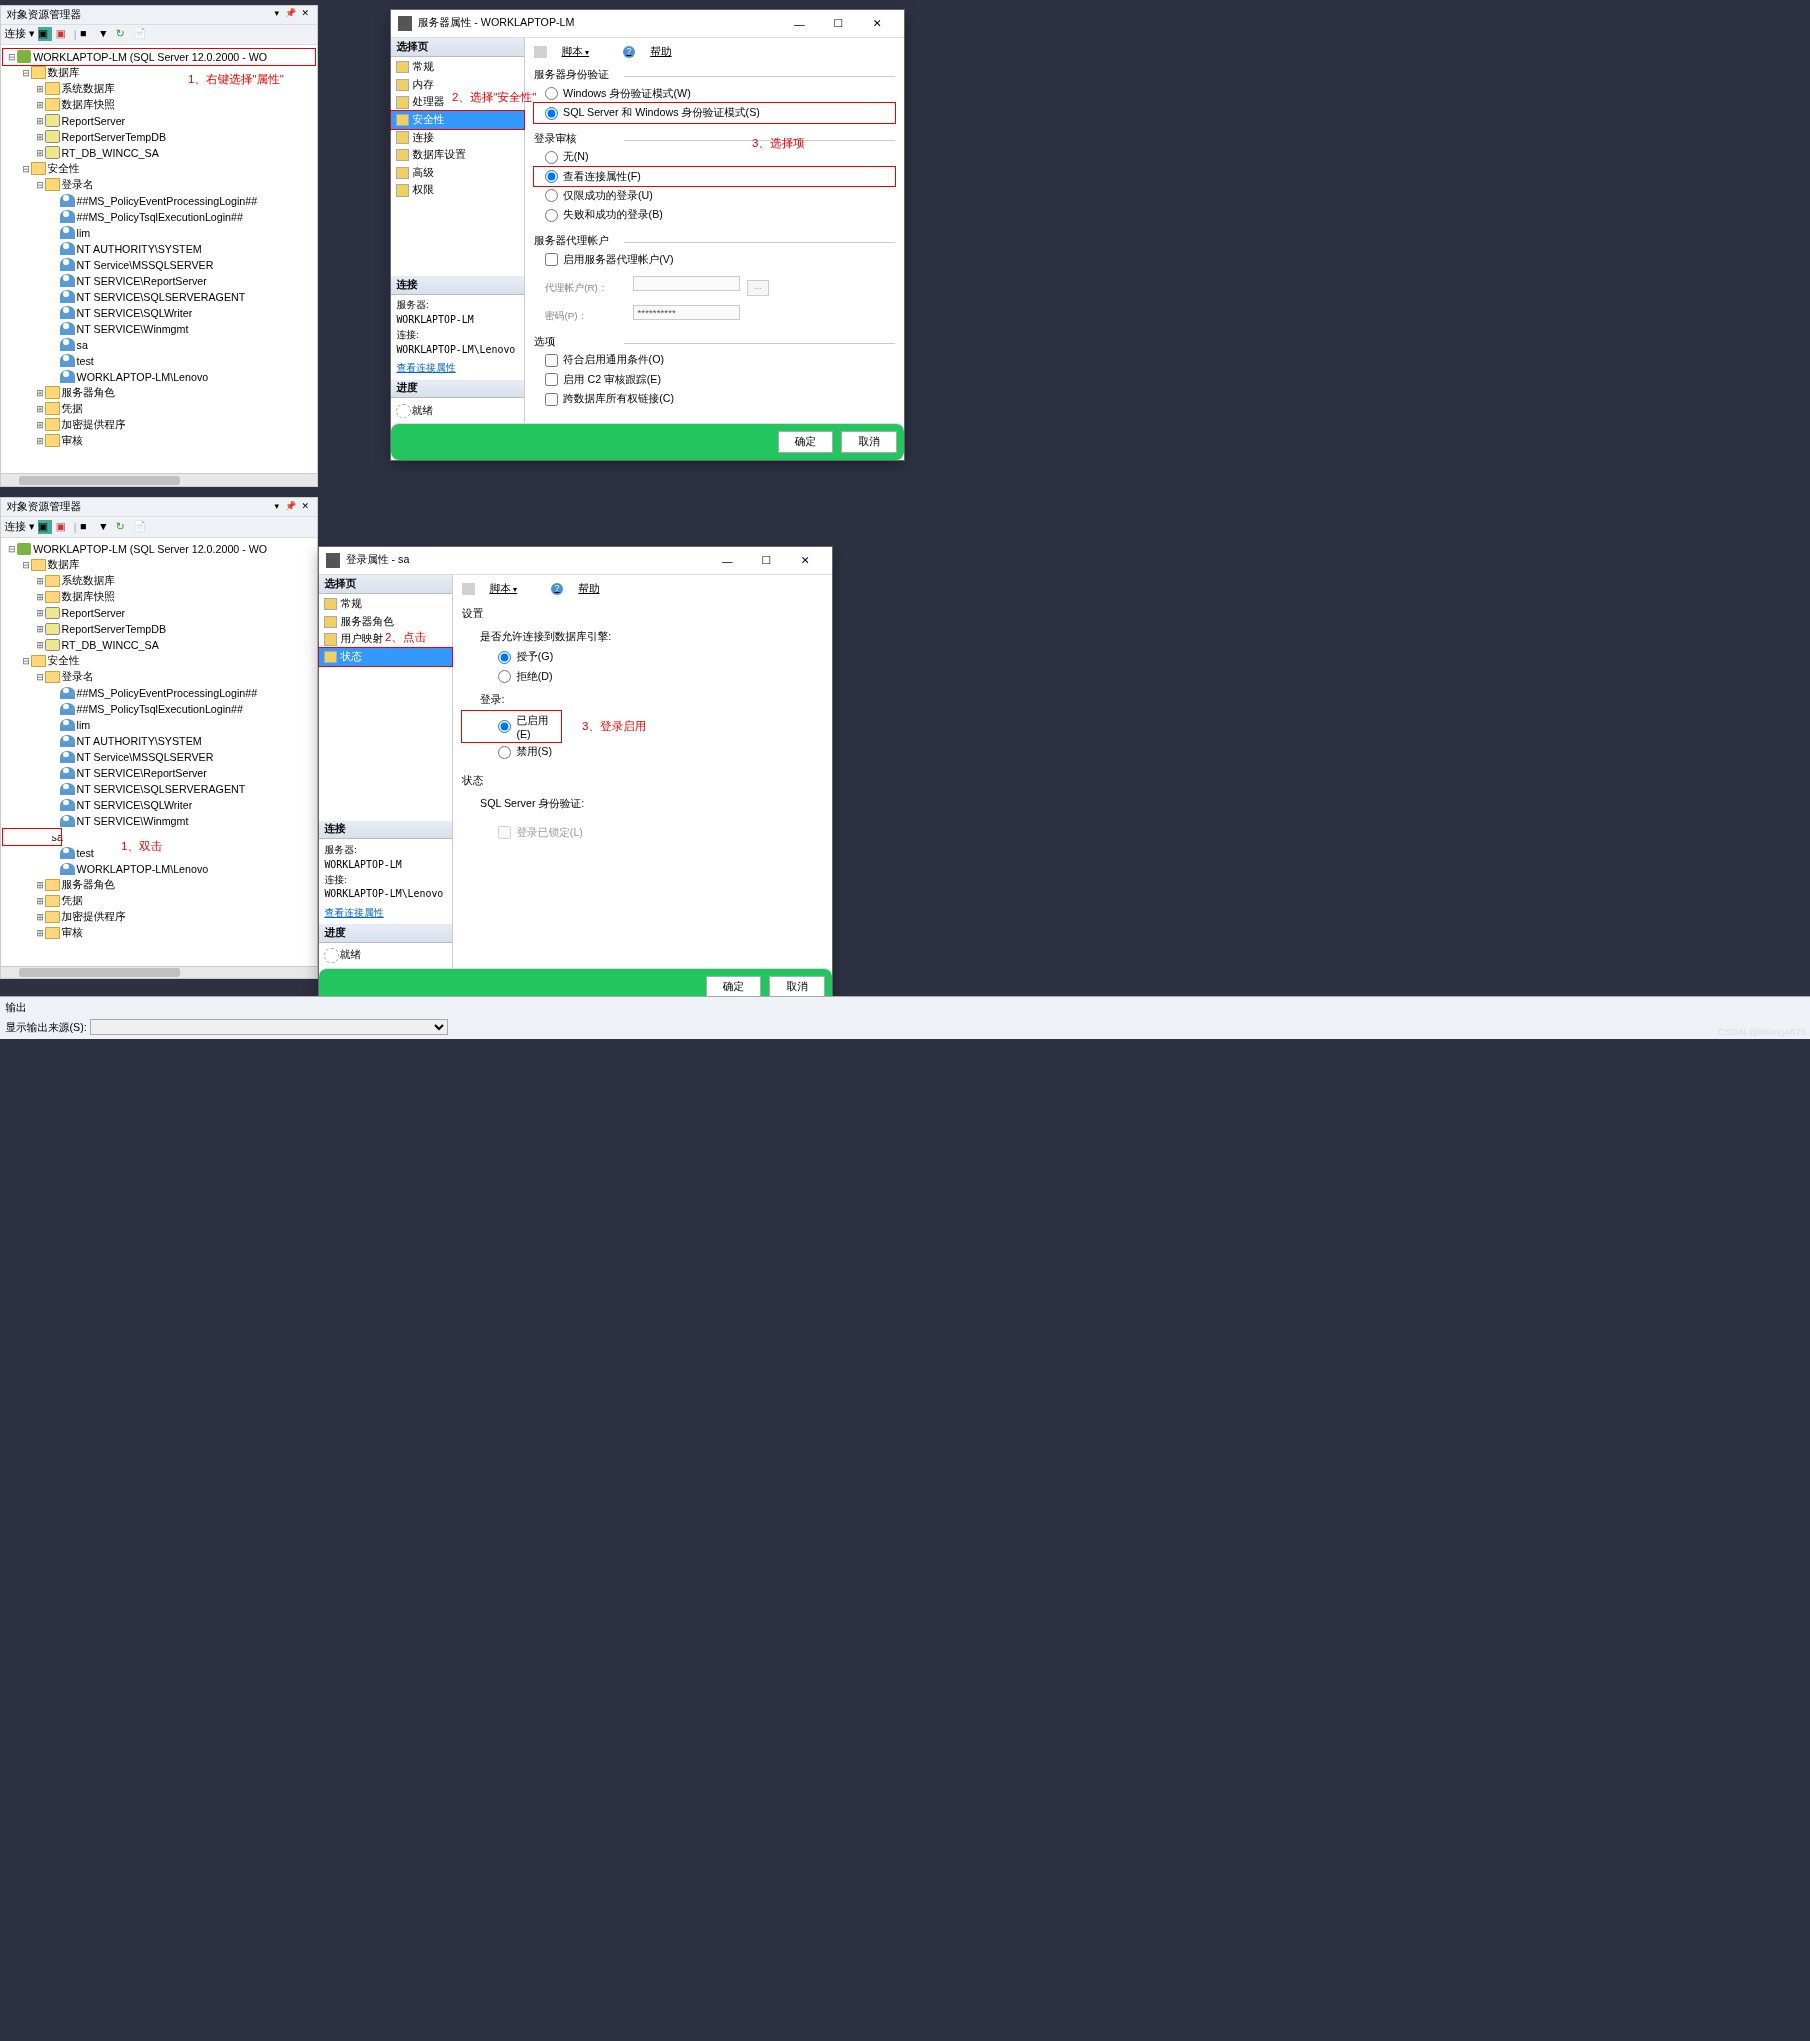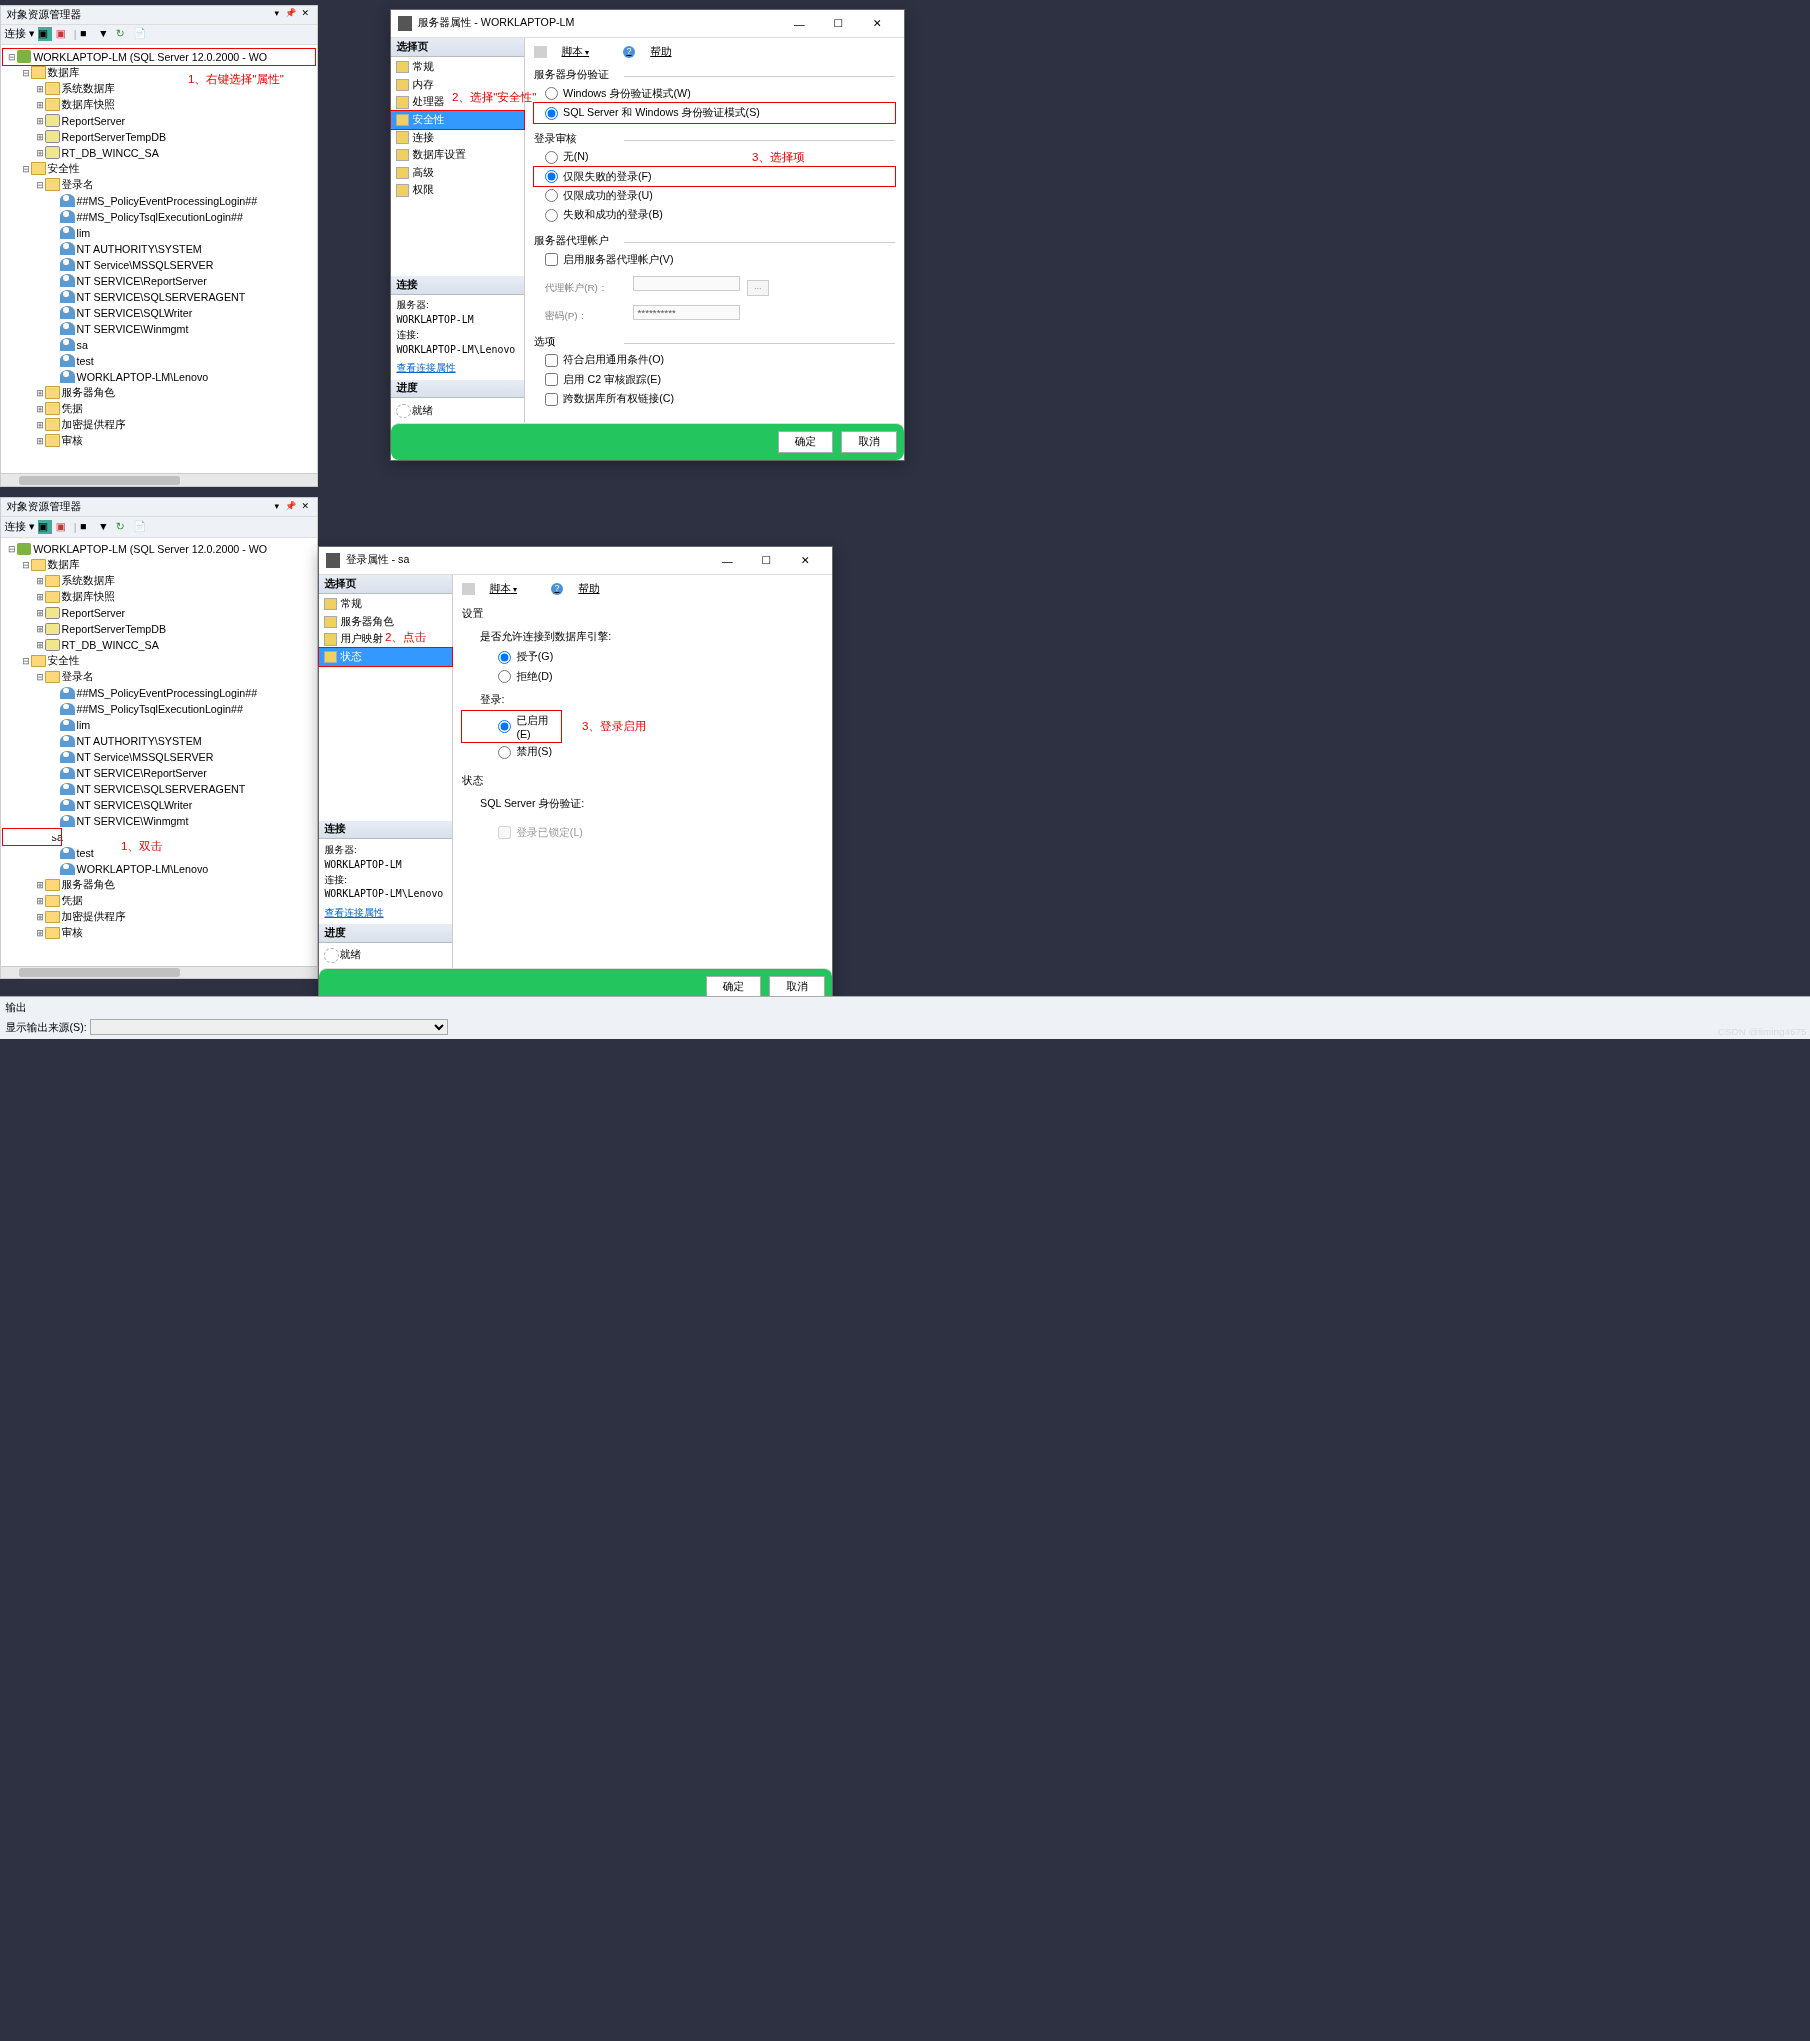--- a/index.html
+++ b/index.html
@@ -332,21 +332,21 @@
               </div>
         </div>
         <div class="fieldset-like">
           <div class="fs-legend">登录审核</div>
           <div class="radio-row">
                 <input type="radio" name="audit1" style="">
                 <span>无(N)</span>
               </div>
           <div class="radio-row highlight-red-outline">
                 <input type="radio" name="audit1" checked="" style="">
-                <span>仅限失败的登录(F)</span>
+                <span>查看连接属性(F)</span>
               </div>
           <div class="radio-row">
                 <input type="radio" name="audit1" style="">
                 <span>仅限成功的登录(U)</span>
               </div>
           <div class="radio-row">
                 <input type="radio" name="audit1" style="">
                 <span>失败和成功的登录(B)</span>
               </div>
         </div>
@@ -382,21 +382,21 @@
               </div>
         </div>
       </div>
     </div>
     <div class="dlg-footer">
       <button class="dlg-btn">确定</button>
       <button class="dlg-btn">取消</button>
     </div>
   </div>
   <div class="anno" style="left:452px; top:90px">2、选择"安全性"</div>
-  <div class="anno" style="left:752px; top:150px">3、选择项</div>
+  <div class="anno" style="left:752px; top:136px">3、选择项</div>
 </div>
 
 <div class="shot shot2">
   <div class="object-explorer" style="top:0">
     <div class="oe-title">
       <span class="oe-title-text">对象资源管理器</span>
       <div class="oe-title-btns">
         <span class="oe-title-btn">▾</span>
         <span class="oe-title-btn">📌</span>
         <span class="oe-title-btn">✕</span>

